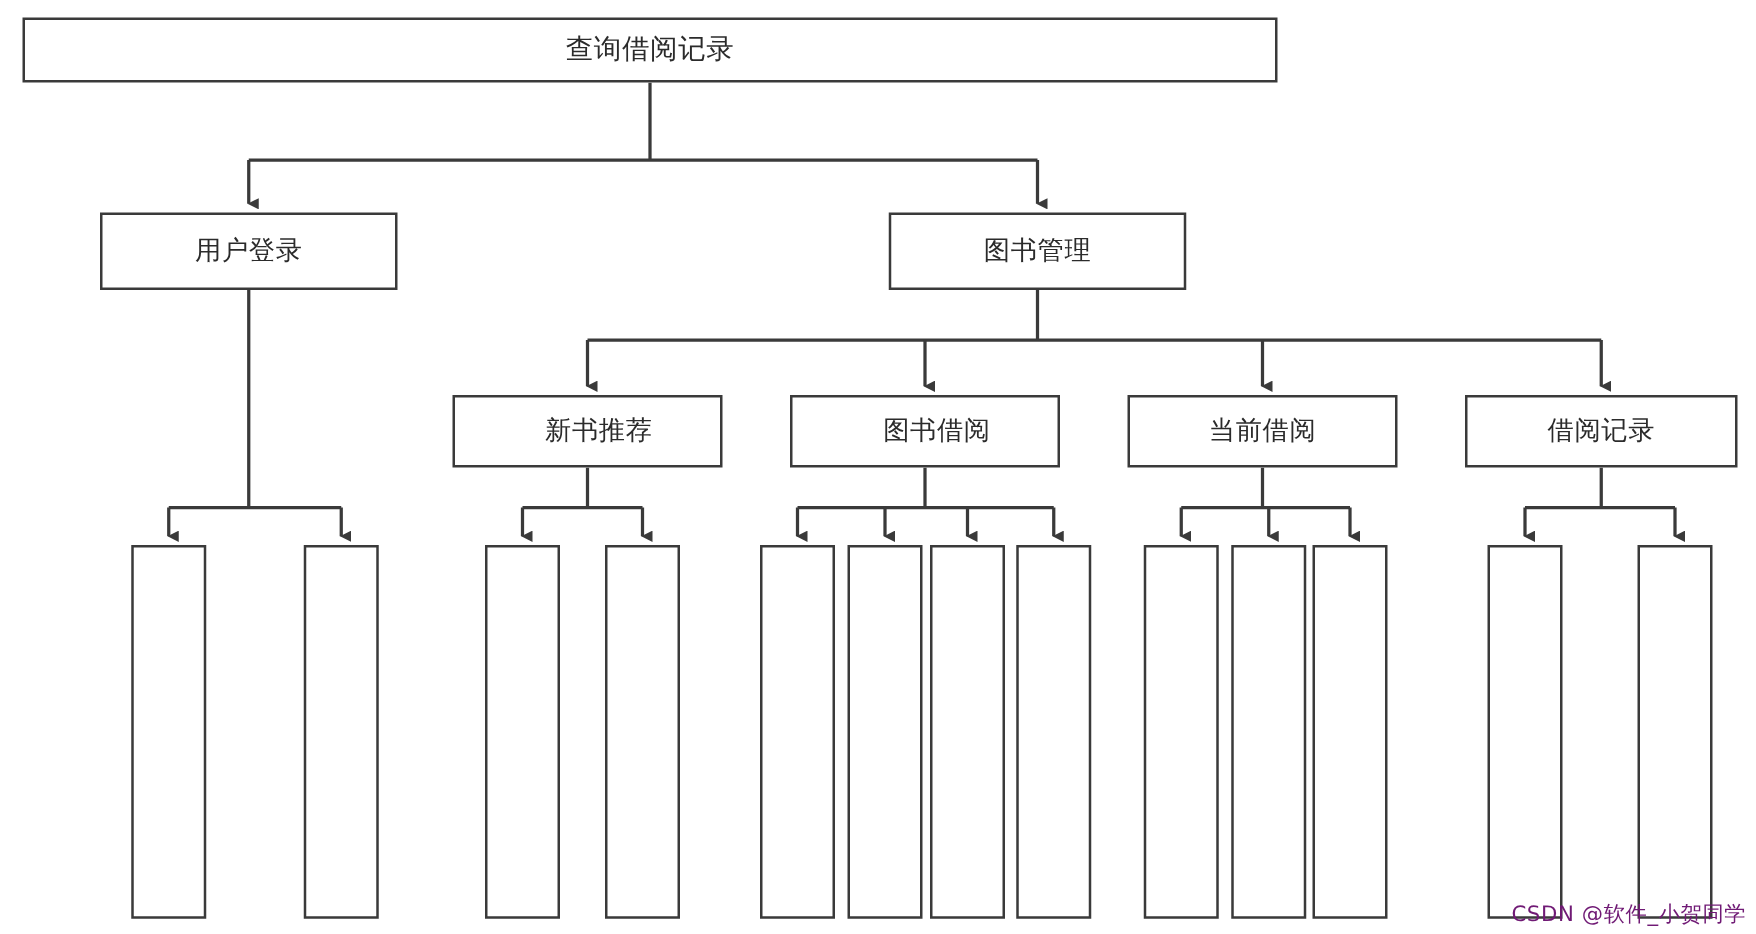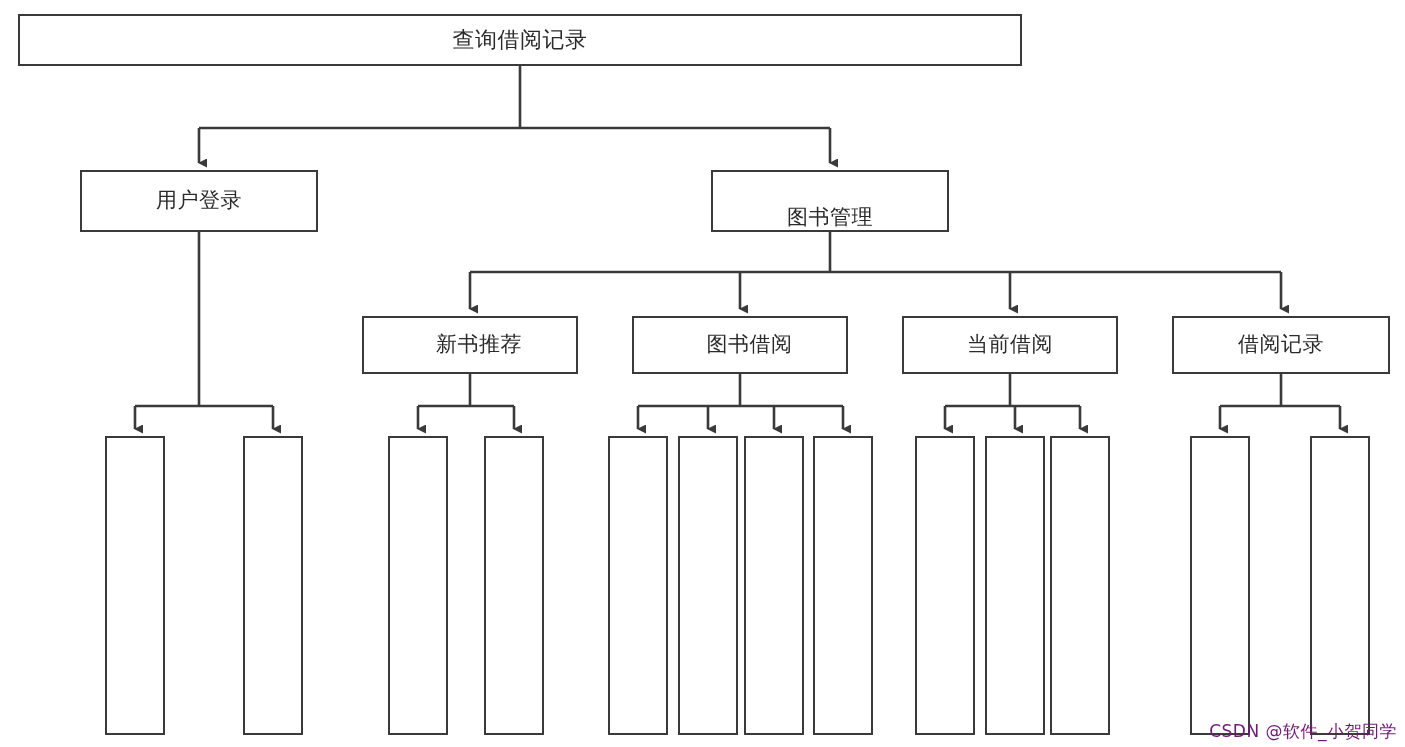--- a/index.html
+++ b/index.html
@@ -135,21 +135,21 @@
     </g>
   </svg>
 
   <div class="node horiz root" style="left:18px; top:14px; width:1004px; height:52px;">
     <span class="node-label">查询借阅记录</span>
   </div>
 
   <div class="node horiz" style="left:80px; top:170px; width:238px; height:62px;">
     <span class="node-label">用户登录</span>
   </div>
-  <div class="node horiz" style="left:711px; top:170px; width:238px; height:62px;align-items:flex-end;">
+  <div class="node horiz" style="left:711px; top:170px; width:238px; height:62px;">
     <span class="node-label">图书管理</span>
   </div>
 
   <div class="node horiz" style="left:362px; top:316px; width:216px; height:58px;padding-left:18px;">
     <span class="node-label">新书推荐</span>
   </div>
   <div class="node horiz" style="left:632px; top:316px; width:216px; height:58px;padding-left:19px;">
     <span class="node-label">图书借阅</span>
   </div>
   <div class="node horiz" style="left:902px; top:316px; width:216px; height:58px;">

